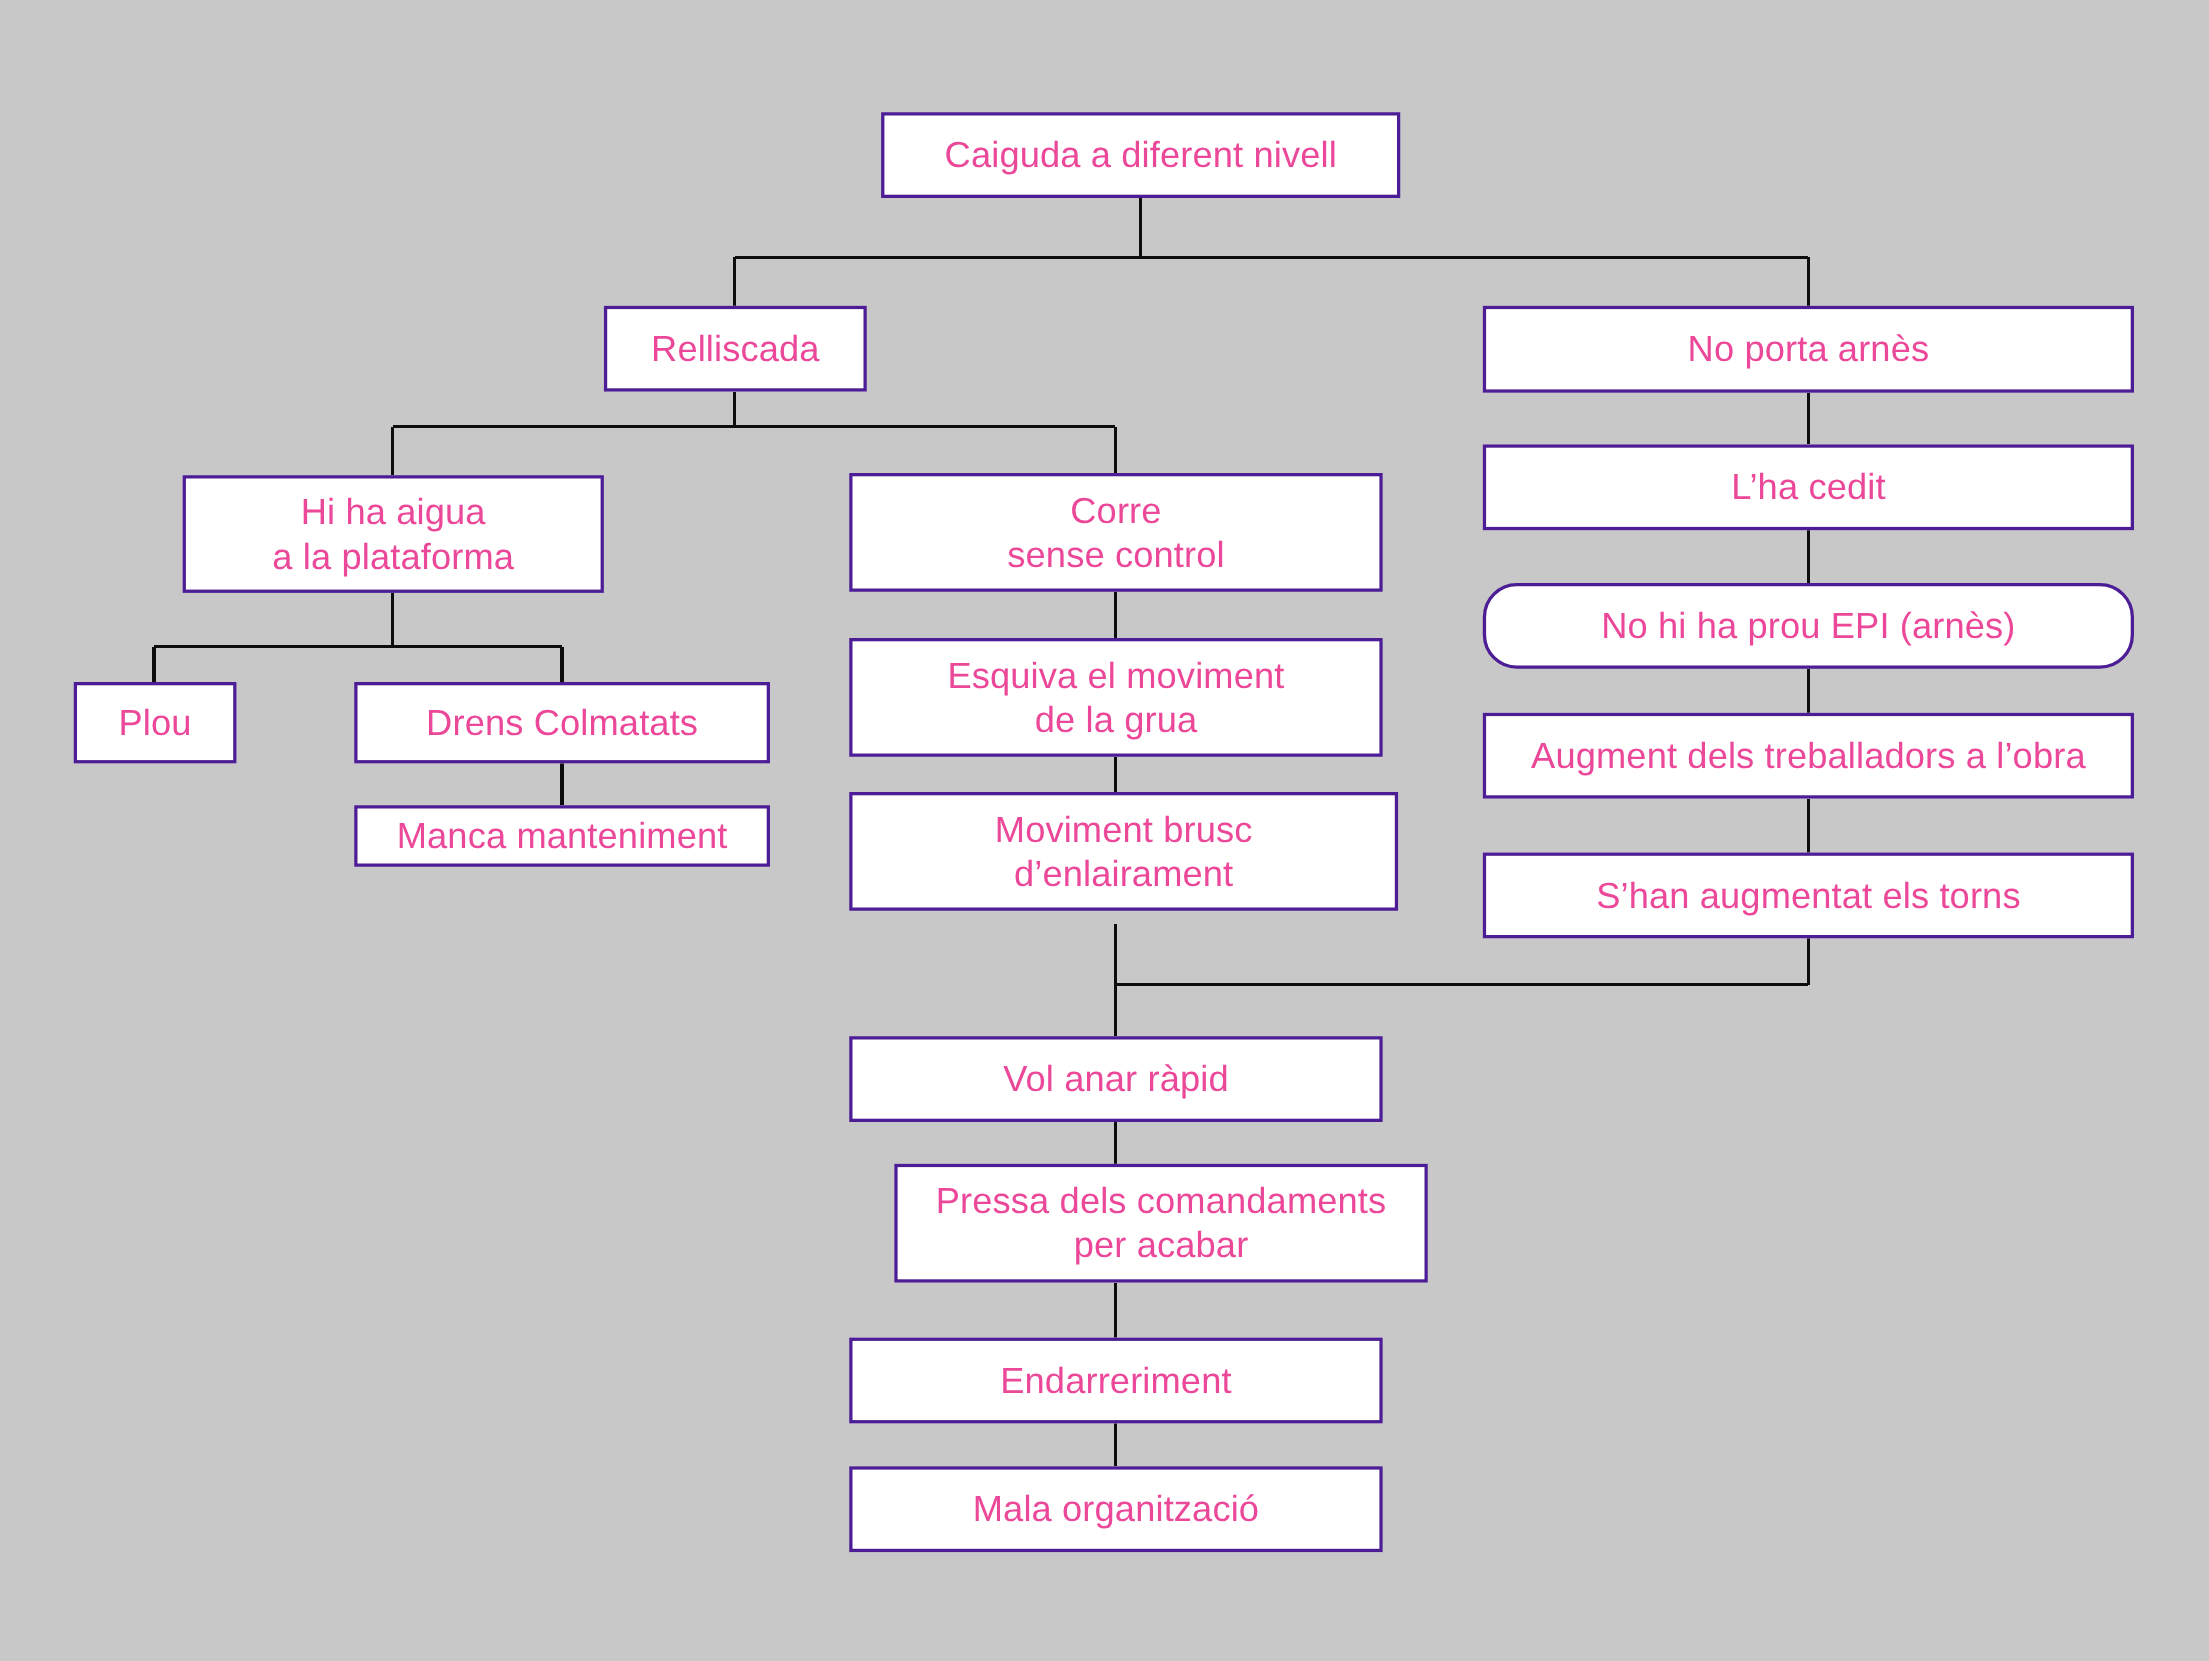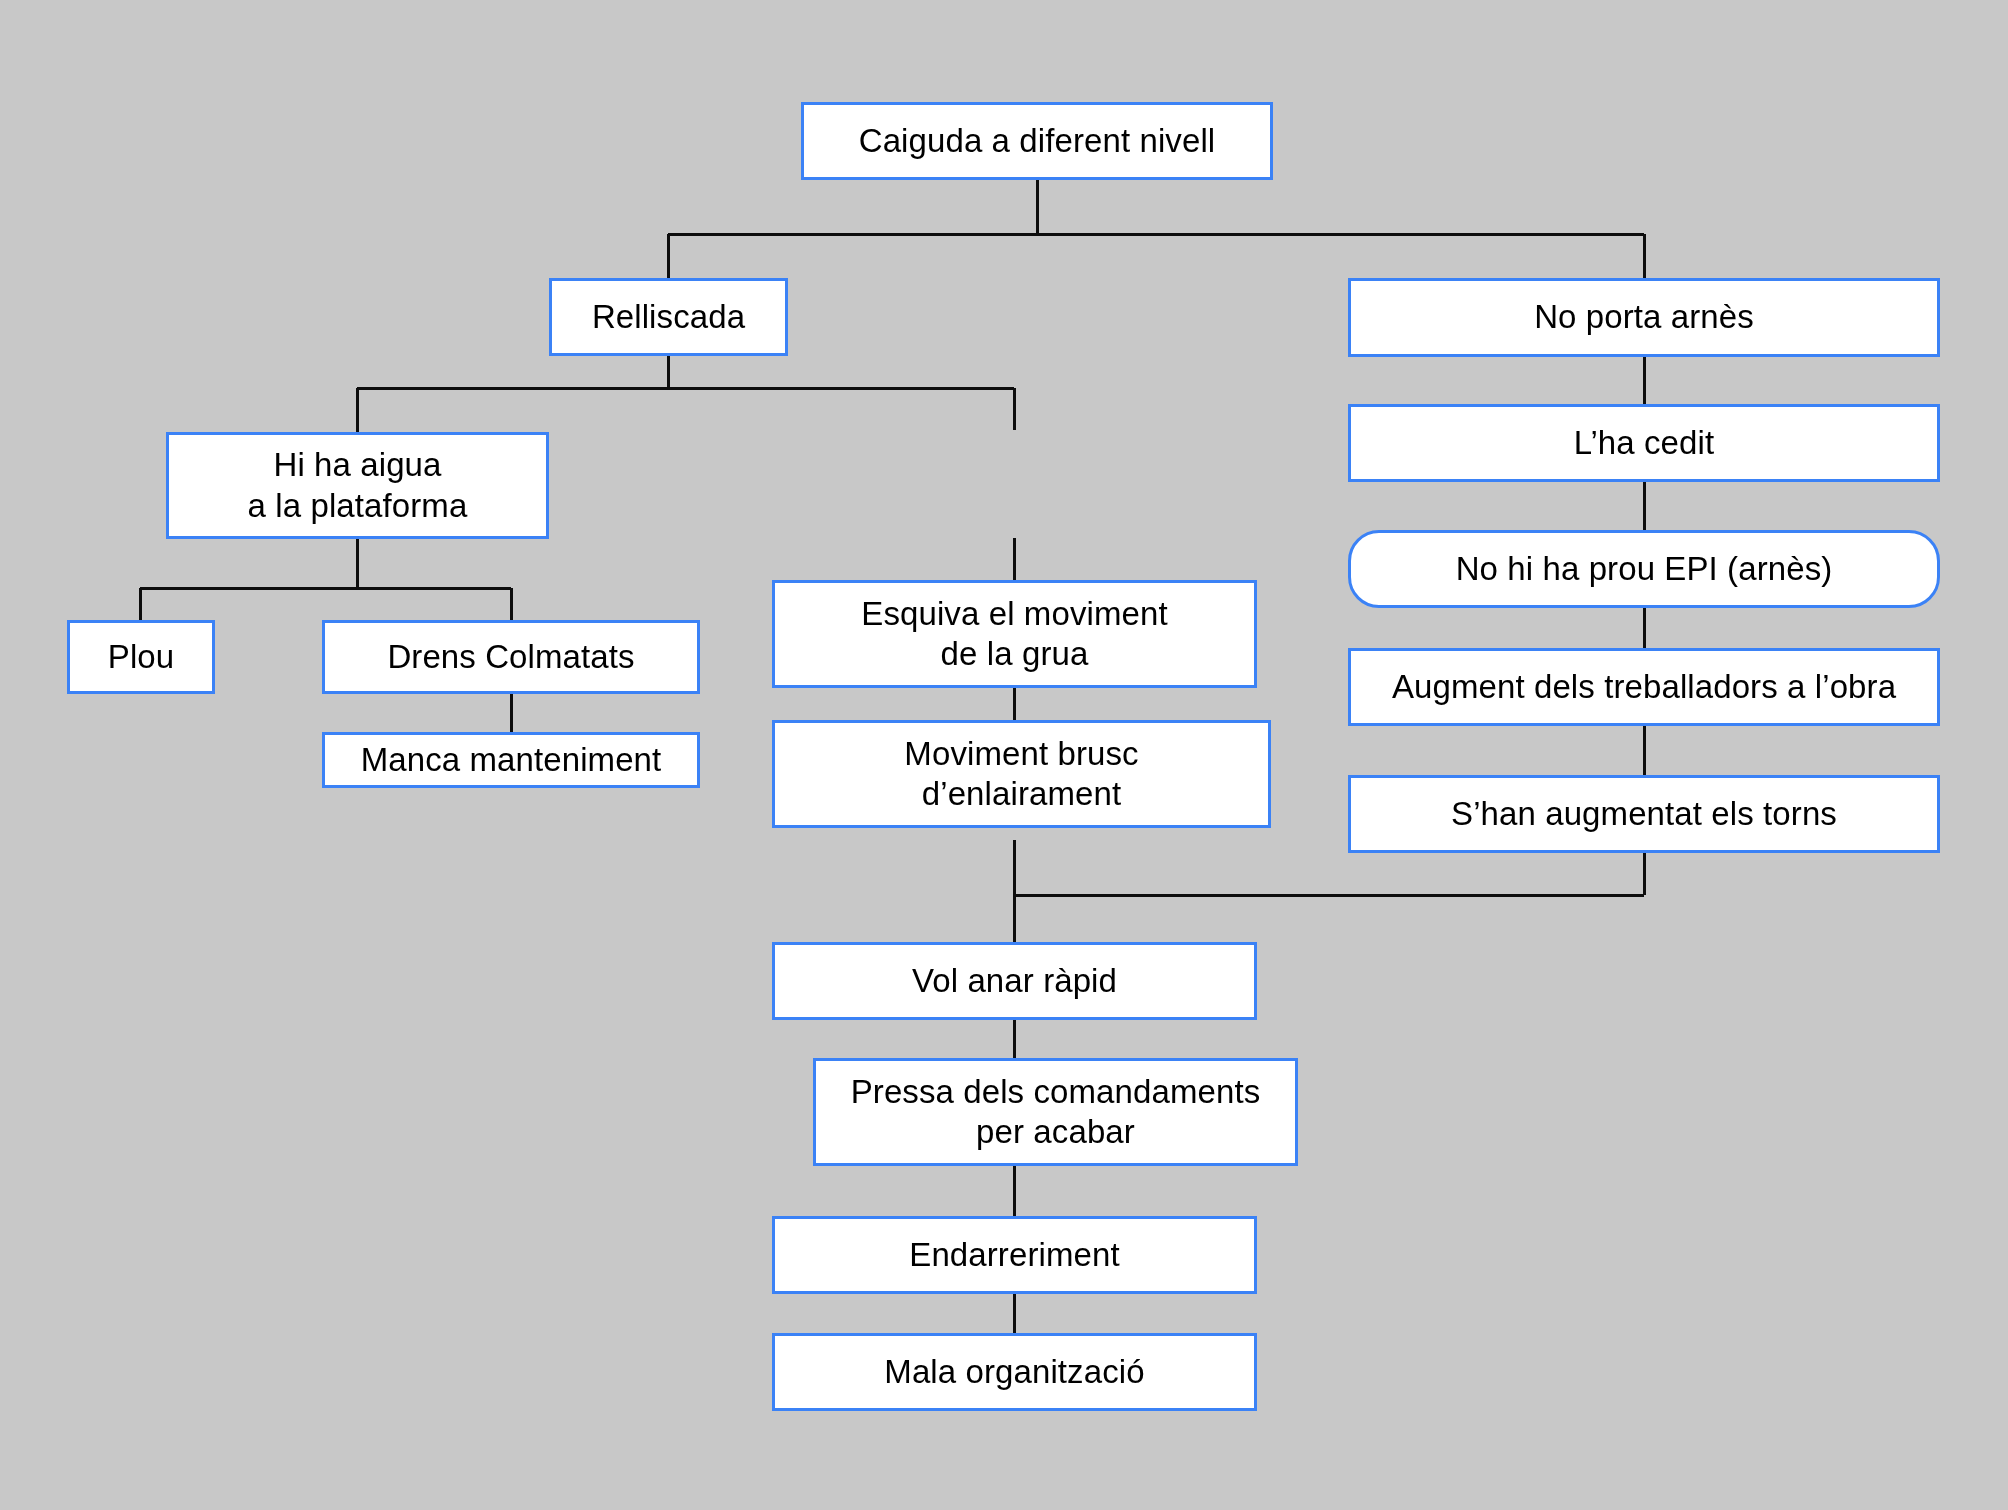--- a/index.html
+++ b/index.html
@@ -19,27 +19,27 @@
     position: absolute;
     left: 0;
     top: 0;
     width: 2008px;
     height: 1510px;
     pointer-events: none;
   }
   .node {
     position: absolute;
     background: #ffffff;
-    border: 3px solid #3b82f6;
+    border: 3px solid #4c1d95;
     box-sizing: border-box;
     display: flex;
     align-items: center;
     justify-content: center;
     text-align: center;
-    color: #000000;
+    color: #ec4899;
     font-size: 33px;
     line-height: 1.22;
     letter-spacing: 0.1px;
     font-weight: 400;
     z-index: 2;
   }
   .node .lbl {
     display: block;
     white-space: pre-line;
     padding: 0 10px;
@@ -83,20 +83,24 @@
   <div class="node" style="left: 549px; top: 278px; width: 239px; height: 78px;">
     <span class="lbl">Relliscada</span>
   </div>
   <div class="node" style="left: 1348px; top: 278px; width: 592px; height: 79px;">
     <span class="lbl">No porta arnès</span>
   </div>
   <div class="node" style="left: 166px; top: 432px; width: 383px; height: 107px;">
     <span class="lbl">Hi ha aigua
 a la plataforma</span>
   </div>
+  <div class="node" style="left: 772px; top: 430px; width: 485px; height: 108px;">
+    <span class="lbl">Corre
+sense control</span>
+  </div>
   <div class="node" style="left: 1348px; top: 404px; width: 592px; height: 78px;">
     <span class="lbl">L’ha cedit</span>
   </div>
   <div class="node" style="left: 1348px; top: 530px; width: 592px; height: 78px; border-radius: 31px;">
     <span class="lbl">No hi ha prou EPI (arnès)</span>
   </div>
   <div class="node" style="left: 67px; top: 620px; width: 148px; height: 74px;">
     <span class="lbl">Plou</span>
   </div>
   <div class="node" style="left: 322px; top: 620px; width: 378px; height: 74px;">

